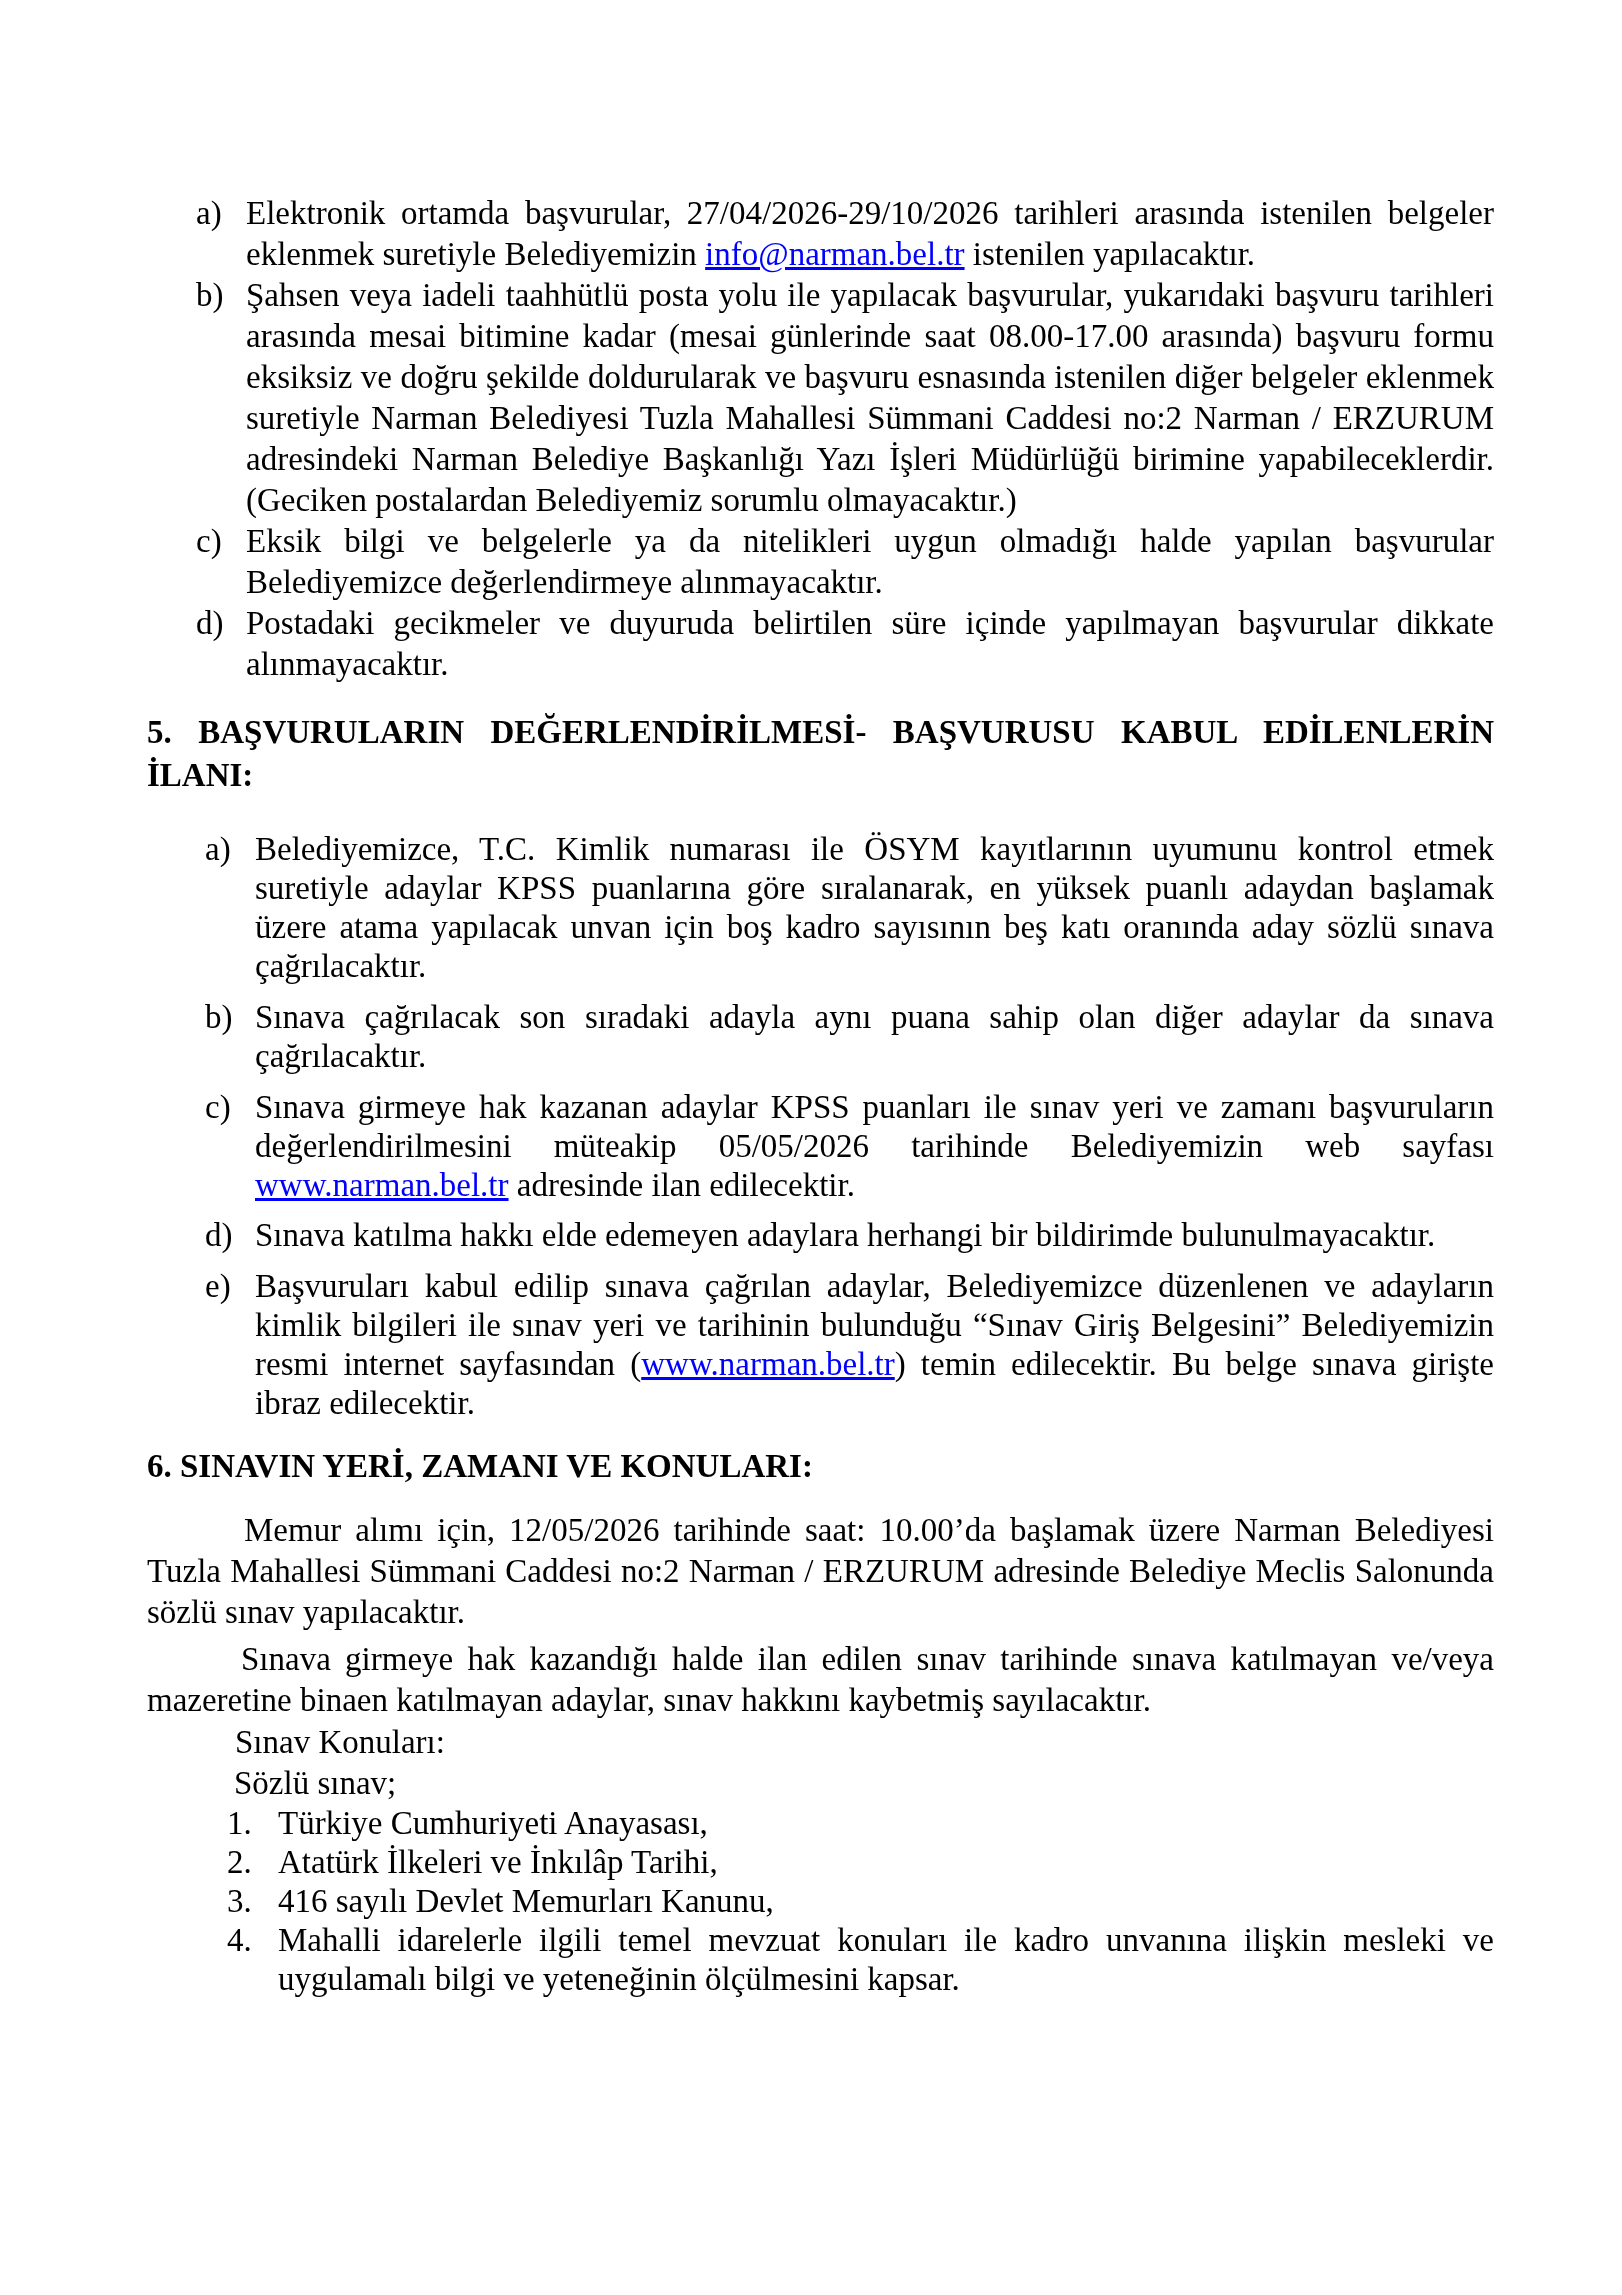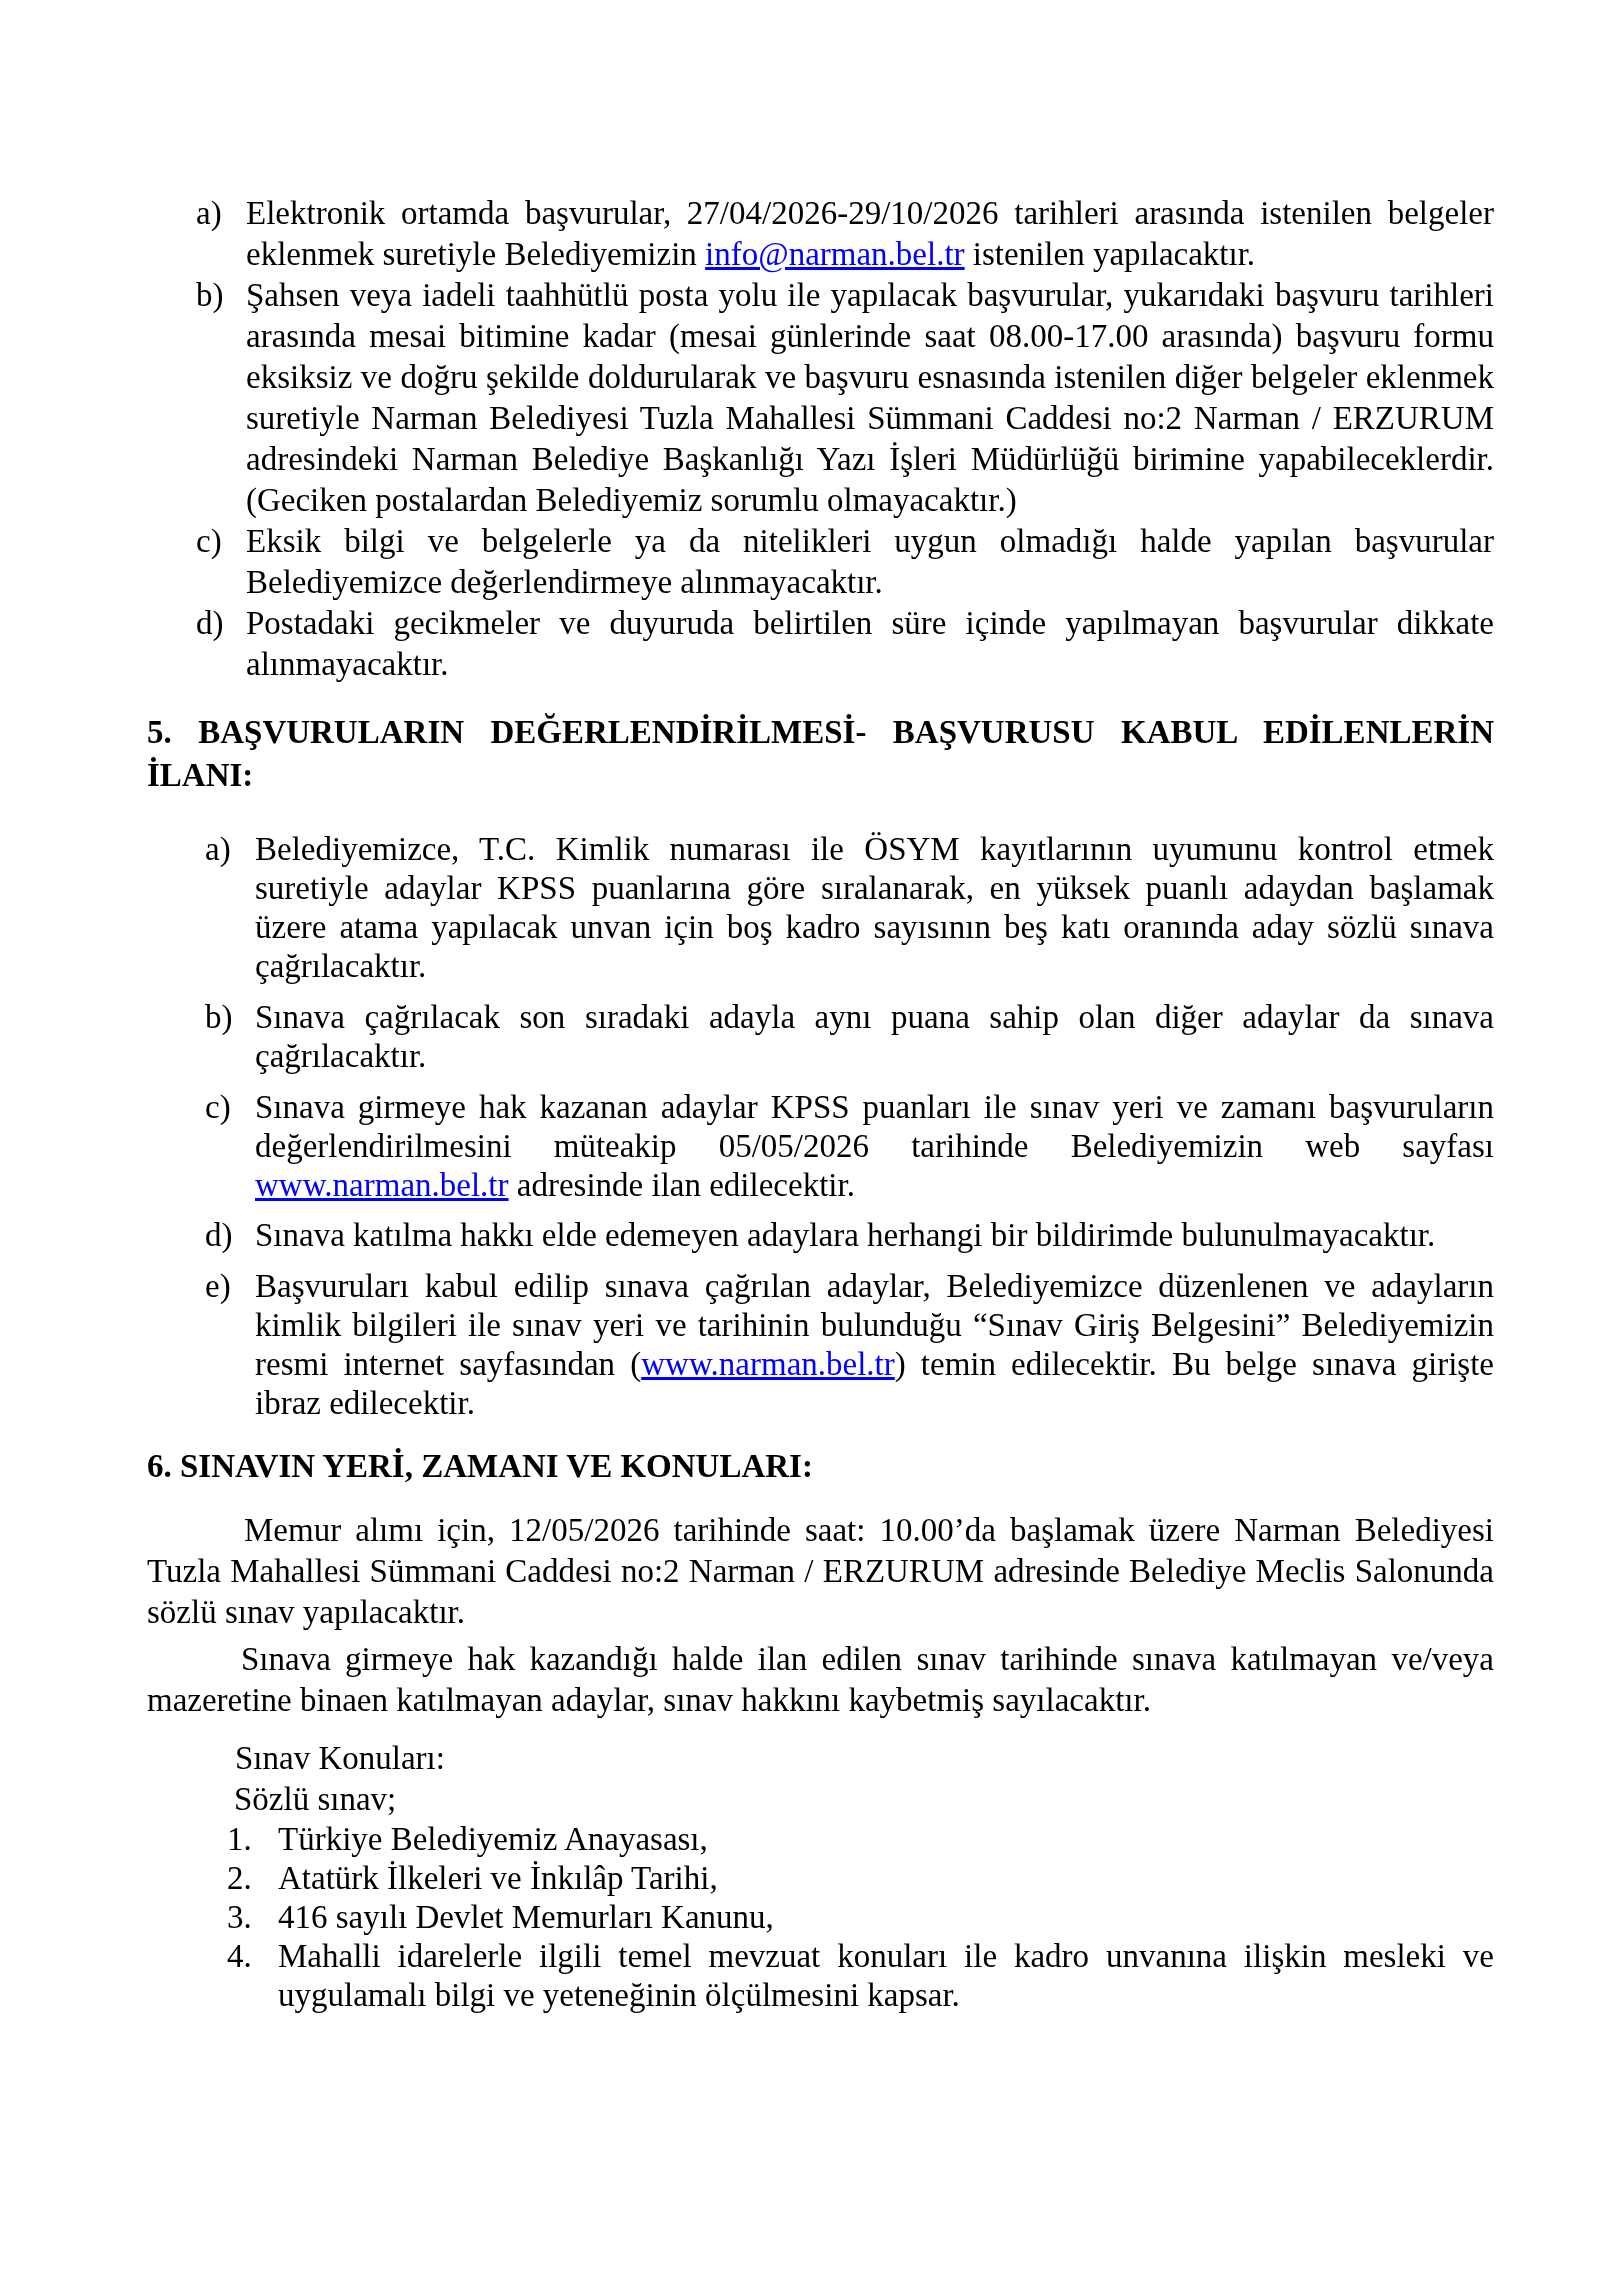--- a/index.html
+++ b/index.html
@@ -57,21 +57,21 @@
     line-height: 39px;
   }
   
   .para {
     text-align: justify;
     line-height: 41px;
     font-family: Liberation Serif, serif;
   }
   .para1 { margin-top: 22px; text-indent: 97px; }
   .para2 { margin-top: 6.5px; text-indent: 94px; }
-  .subline { margin-top: 17px; line-height: 41px; padding-left: 88px; }
+  .subline { margin-top: 1px; line-height: 41px; padding-left: 88px; }
   .subline2 { margin-top: 0; padding-left: 87px; }
   
   .numlist .li {
     position: relative;
     padding-left: 131px;
     text-align: justify;
     line-height: 39px;
   }
   .numlist .marker {
     position: absolute;
@@ -139,21 +139,21 @@
     <div class="heading heading6">6. SINAVIN YERİ, ZAMANI VE KONULARI:</div>
 
     <div class="para para1">Memur alımı için, 12/05/2026 tarihinde saat: 10.00’da başlamak üzere Narman Belediyesi Tuzla Mahallesi Sümmani Caddesi no:2 Narman / ERZURUM adresinde Belediye Meclis Salonunda sözlü sınav yapılacaktır.</div>
     <div class="para para2">Sınava girmeye hak kazandığı halde ilan edilen sınav tarihinde sınava katılmayan ve/veya mazeretine binaen katılmayan adaylar, sınav hakkını kaybetmiş sayılacaktır.</div>
     <div class="subline">Sınav Konuları:</div>
     <div class="subline subline2">Sözlü sınav;</div>
 
     <div class="numlist">
       <div class="li">
         <span class="marker">1.</span>
-        <span>Türkiye Belediyemiz Anayasası,</span>
+        <span>Türkiye Cumhuriyeti Anayasası,</span>
       </div>
       <div class="li">
         <span class="marker">2.</span>
         <span>Atatürk İlkeleri ve İnkılâp Tarihi,</span>
       </div>
       <div class="li">
         <span class="marker">3.</span>
         <span>416 sayılı Devlet Memurları Kanunu,</span>
       </div>
       <div class="li">

